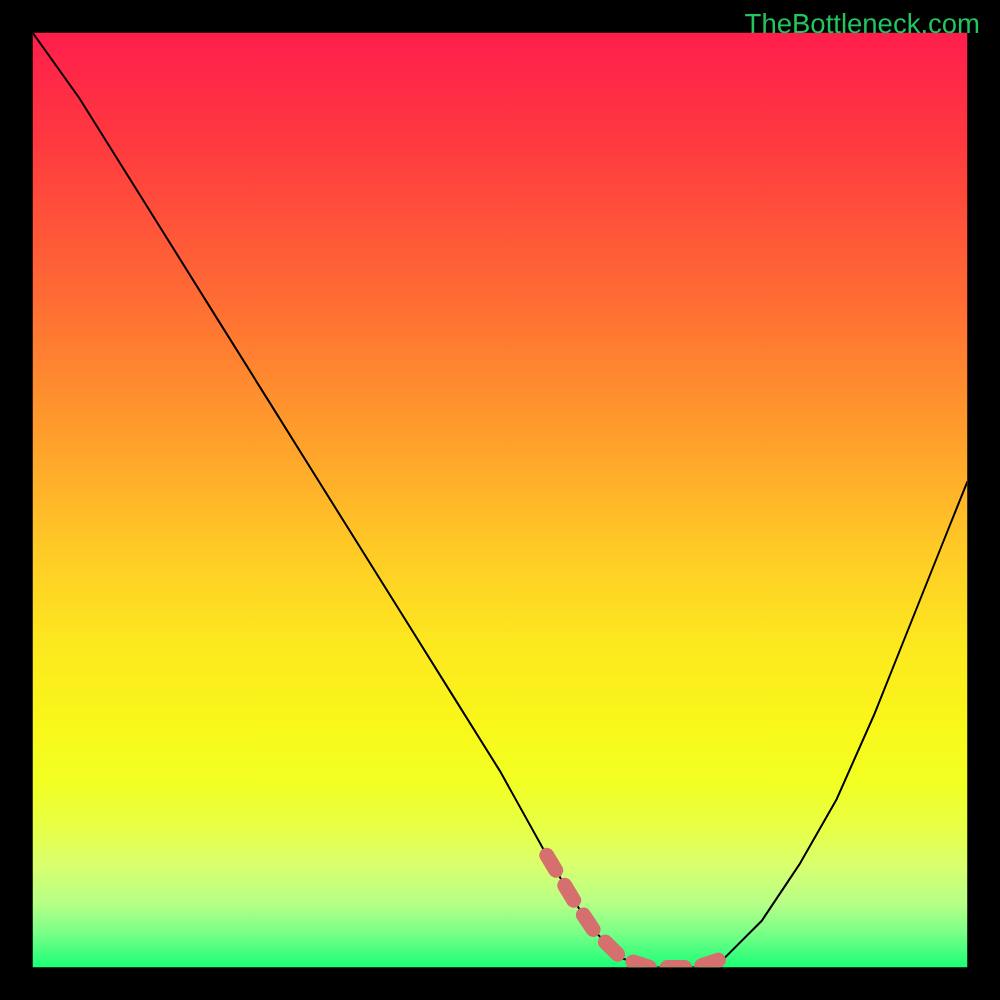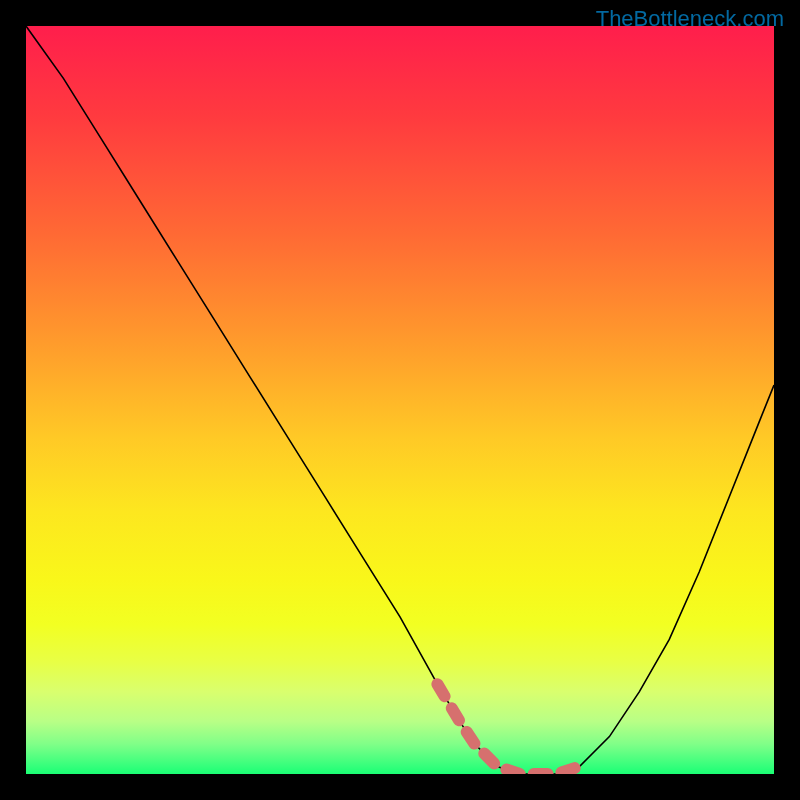--- a/index.html
+++ b/index.html
@@ -1,17 +1,17 @@
 <!DOCTYPE html>
 <html><head>
 <meta charset="utf-8">
 <style>
   * { margin: 0; padding: 0; box-sizing: border-box; }
   body { width: 800px; height: 800px; background: #000; position: relative; font-family: Arial, sans-serif; }
-  .attribution { position: absolute; top: 6px; right: 16px; color: #0369a1; font-size: 22px; font-weight: 500; z-index: 10; }
+  .attribution { position: absolute; top: 6px; right: 16px; color: #22c55e; font-size: 22px; font-weight: 500; z-index: 10; }
   .plot-area { position: absolute; left: 26px; top: 26px; width: 748px; height: 748px; overflow: hidden; }
   .gradient-bg { position: absolute; inset: 0; background: linear-gradient(to bottom,
       #ff1e4c 0%,
       #ff3a3f 12%,
       #ff6a34 28%,
       #ff9a2c 42%,
       #ffc926 55%,
       #fde71f 65%,
       #f9f71a 74%,
       #f2ff22 80%,

